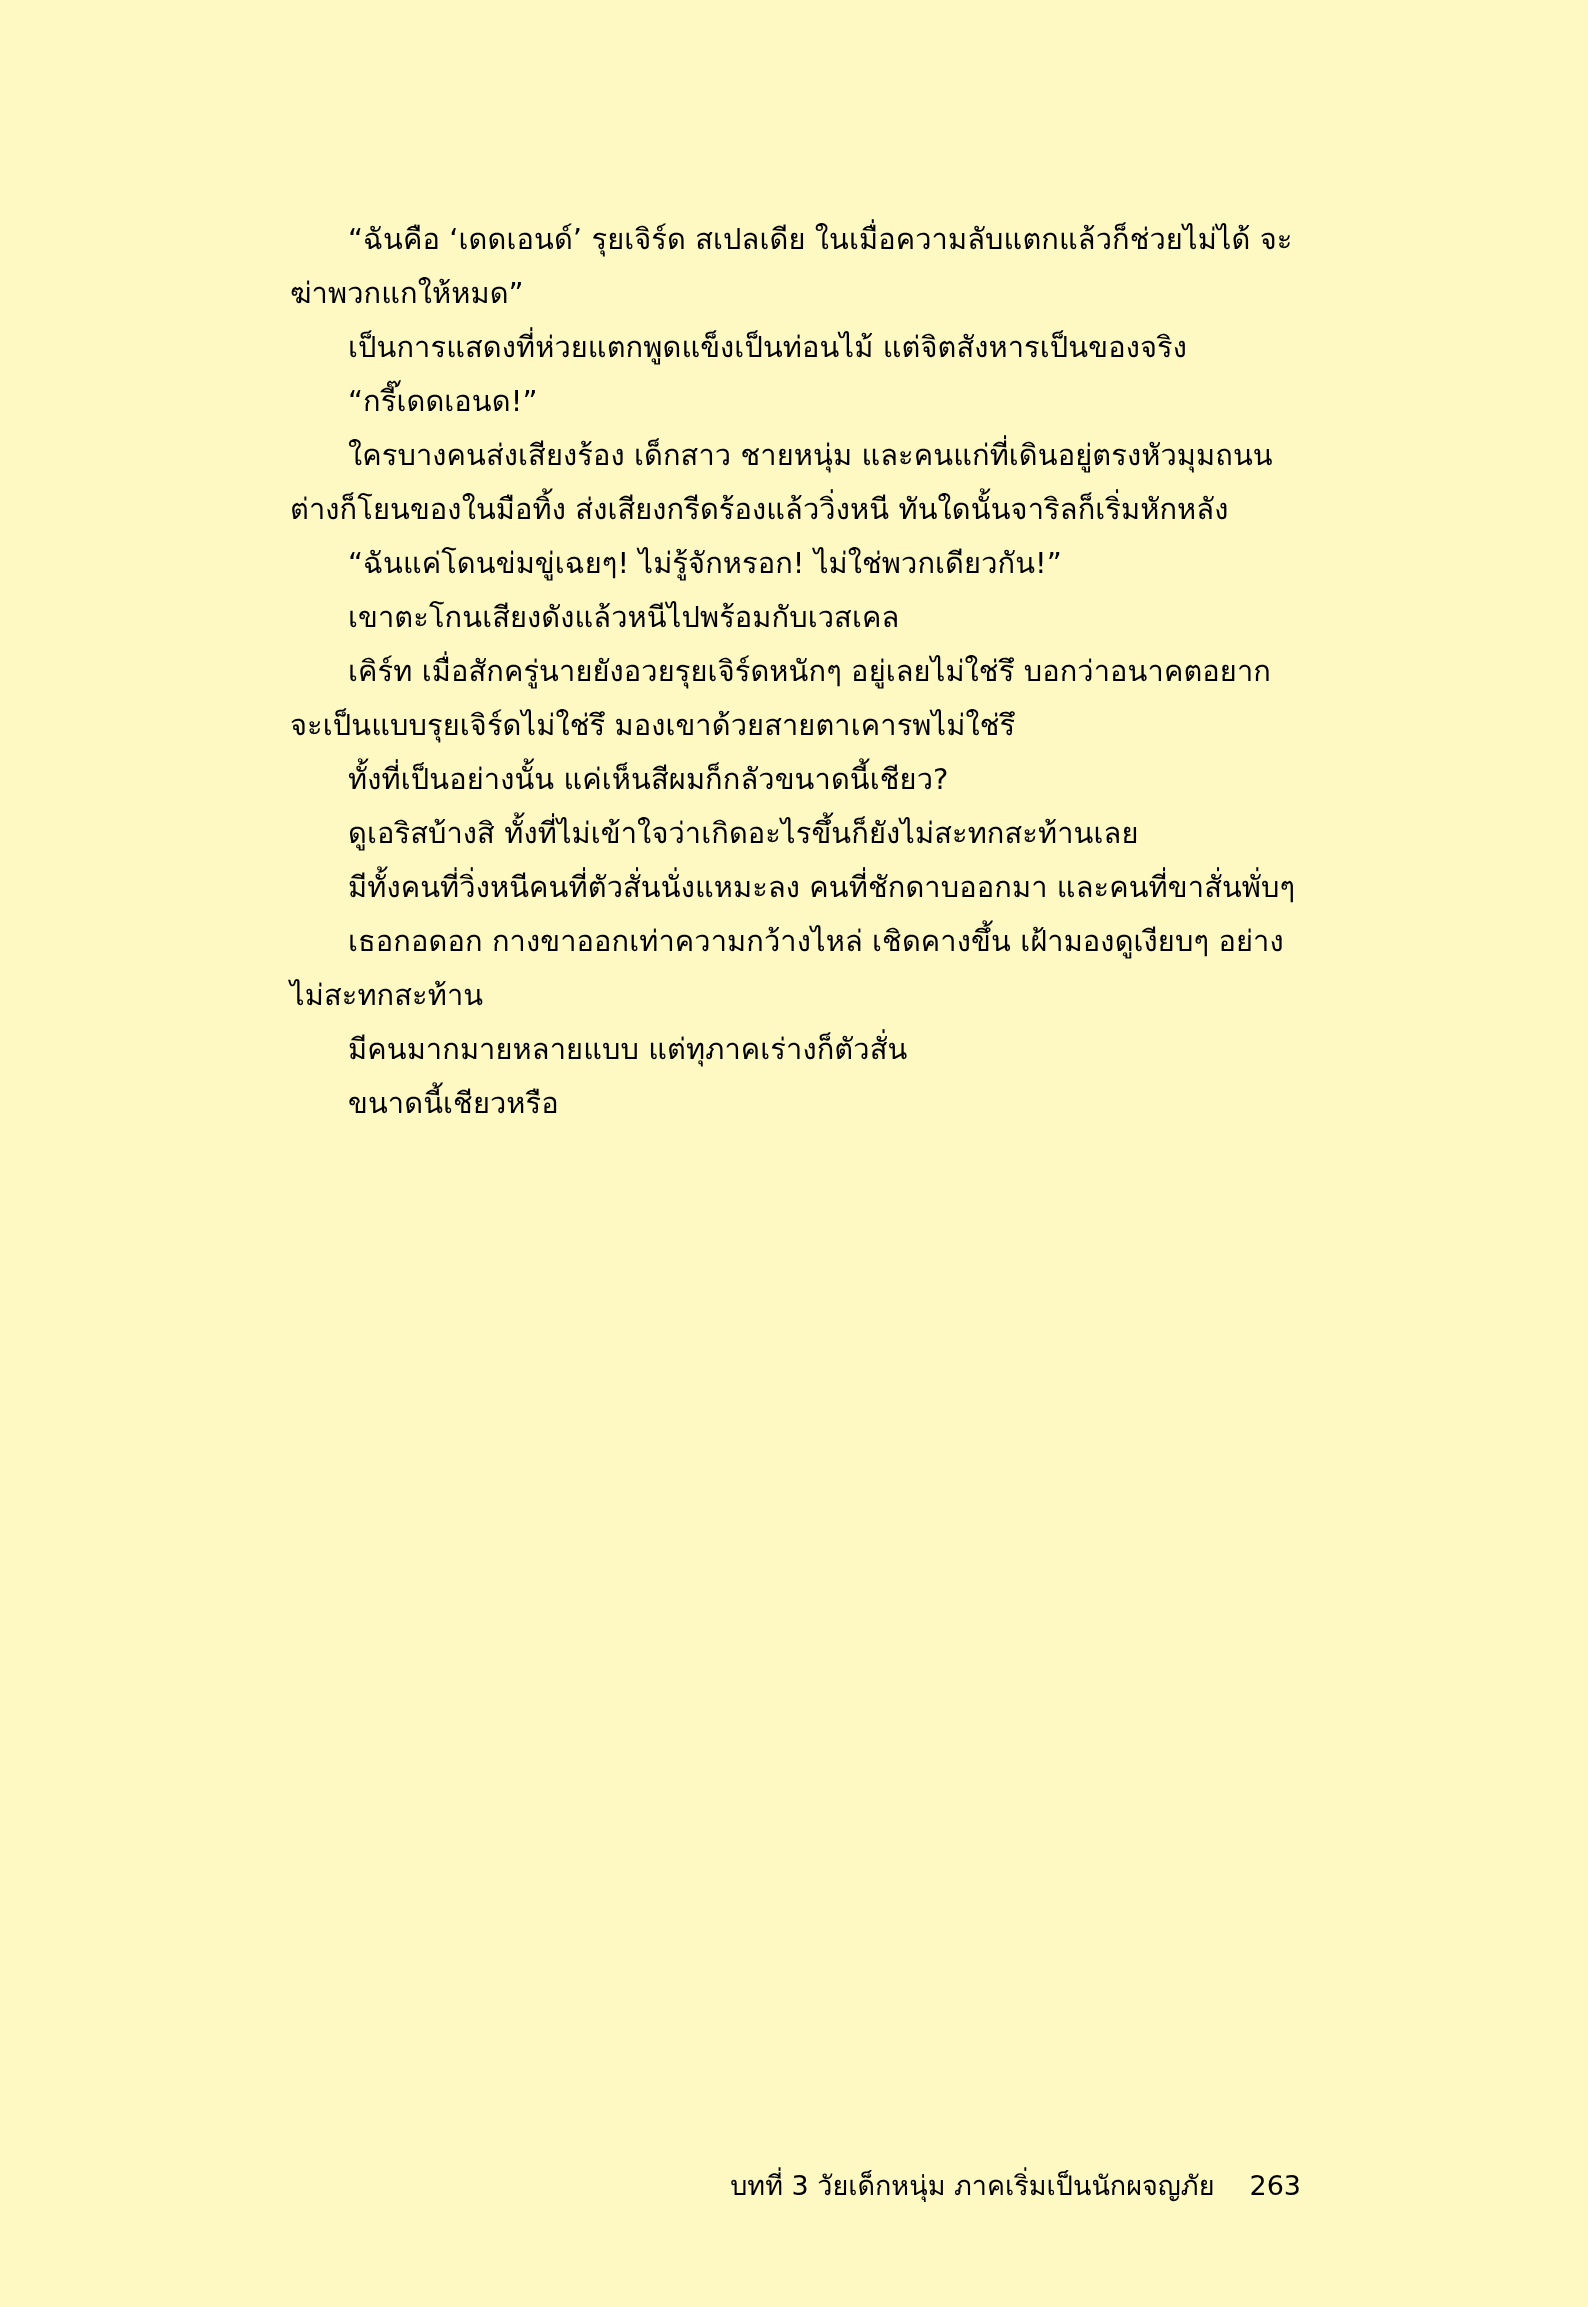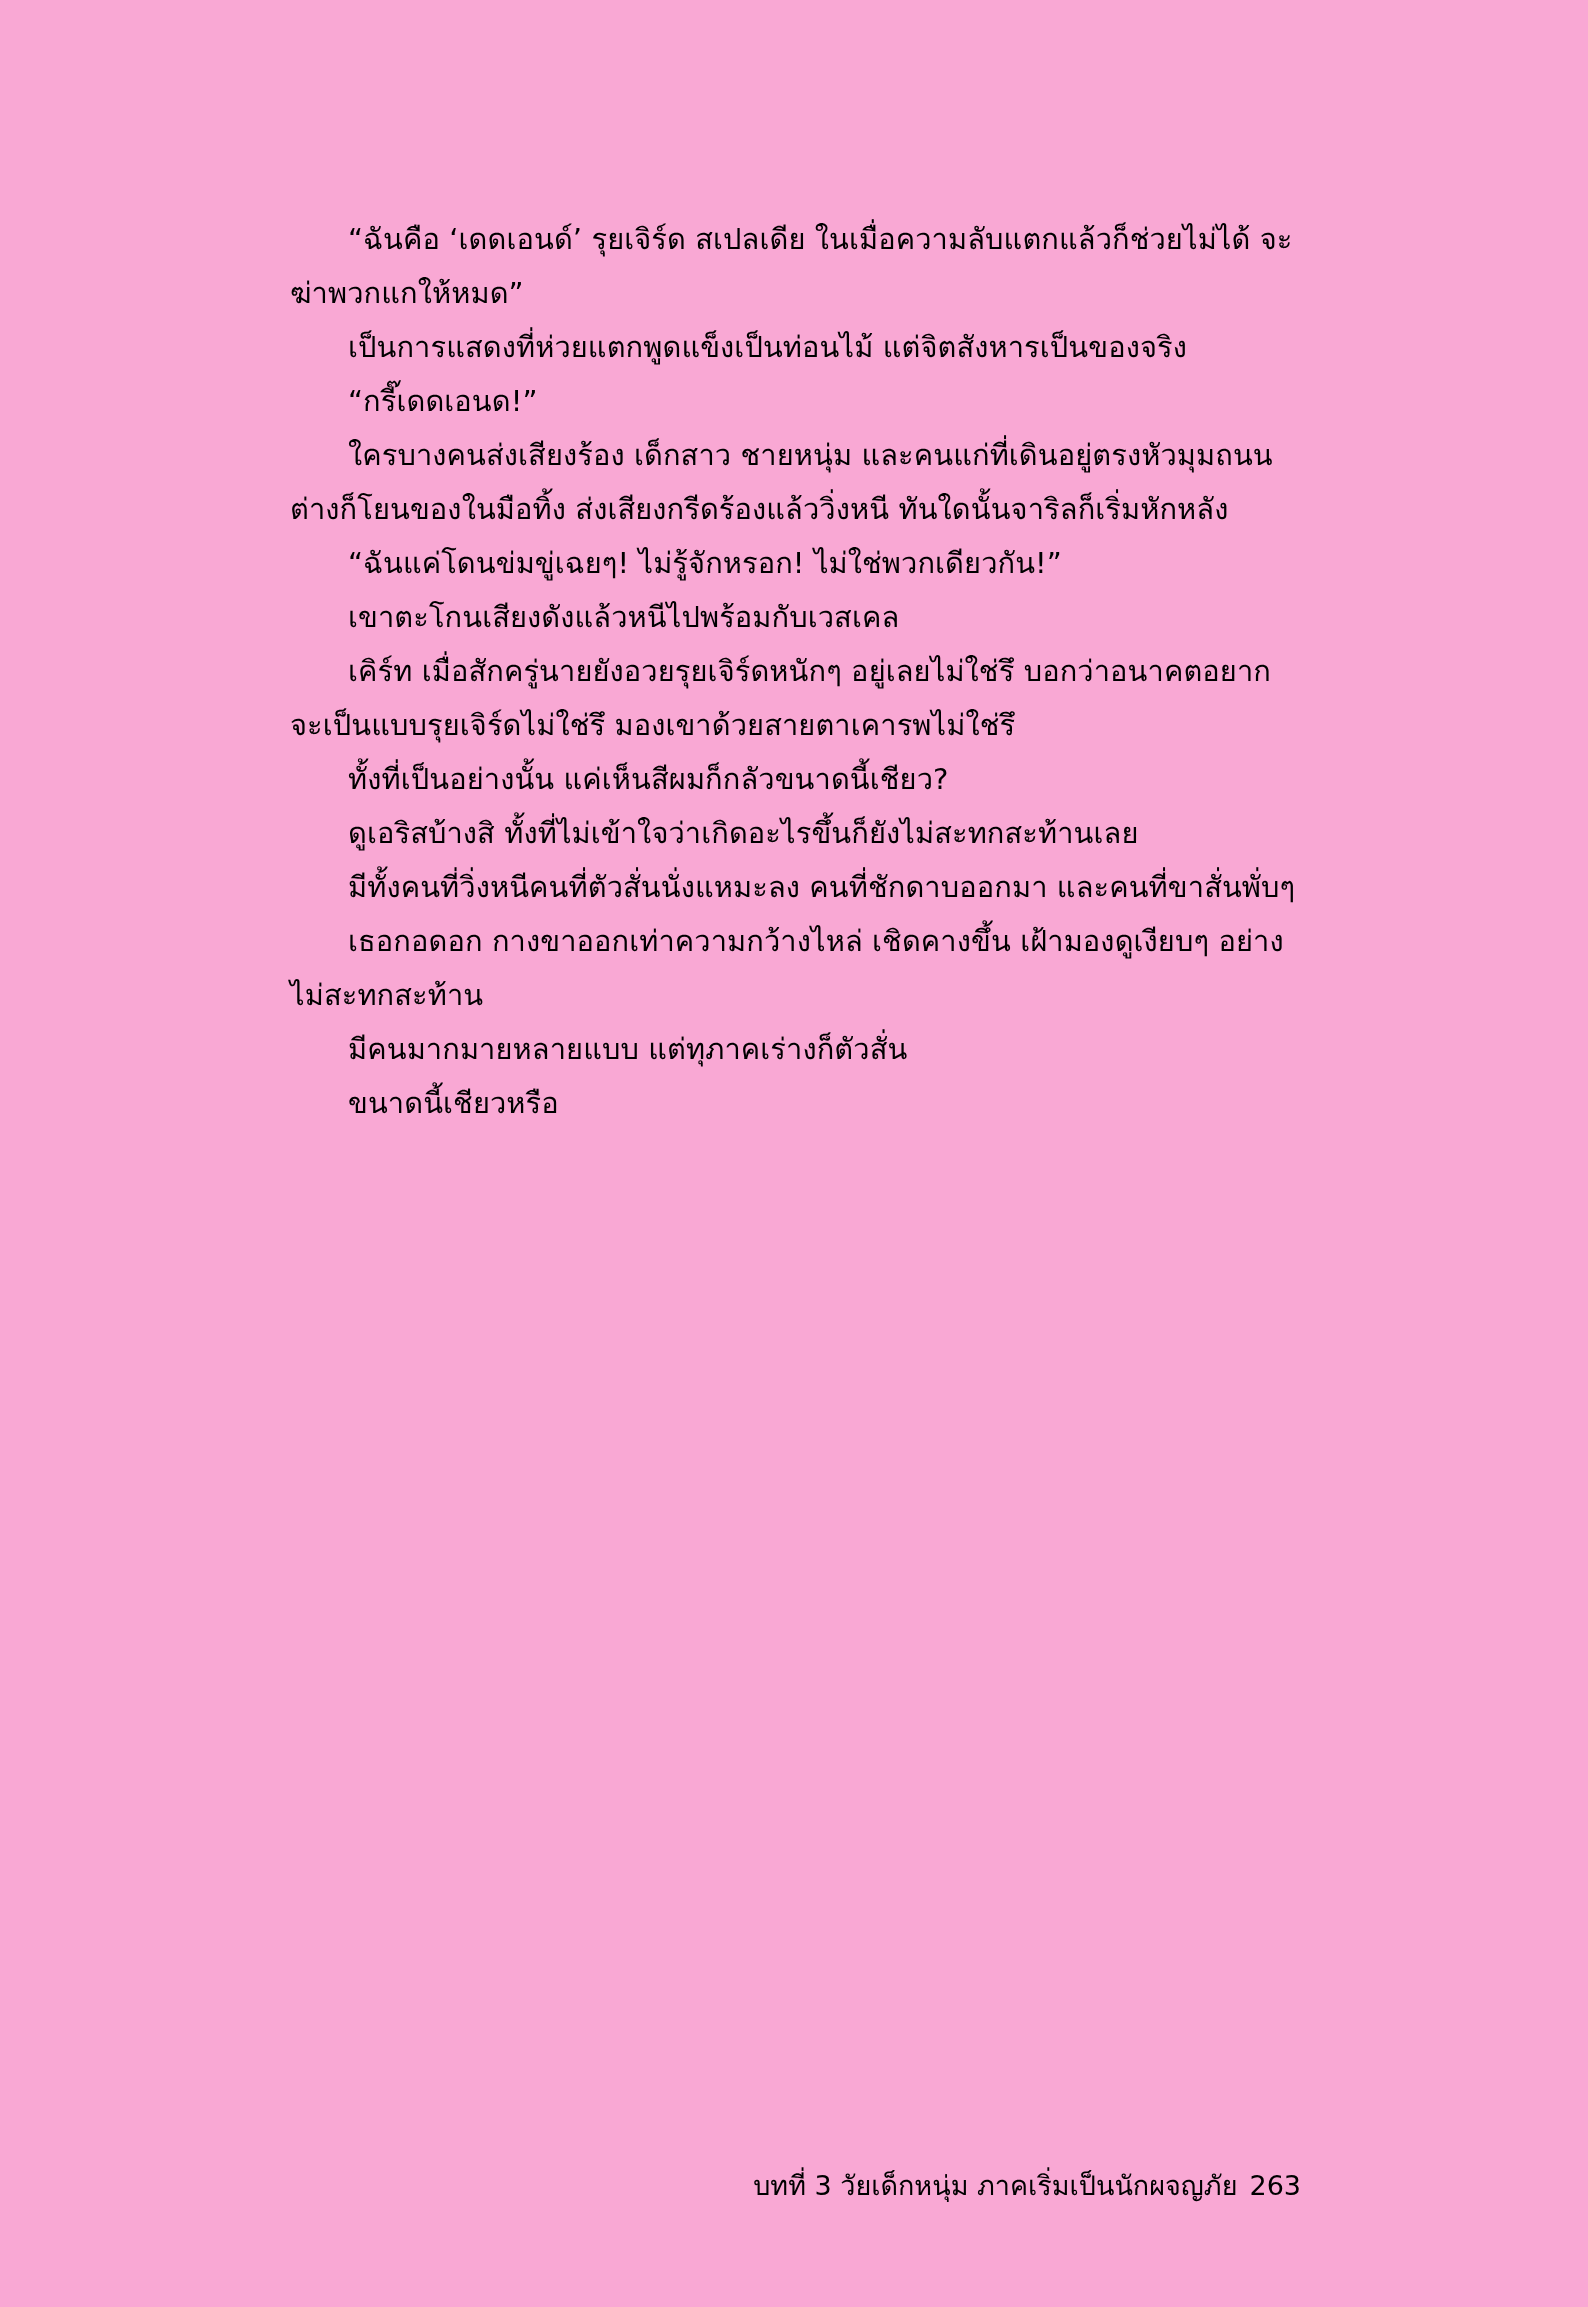--- a/index.html
+++ b/index.html
@@ -14,21 +14,21 @@
     color: #000000;
     position: relative;
     overflow: hidden;
   }
   .page {
     position: absolute;
     left: 0;
     top: 0;
     width: 1588px;
     height: 2307px;
-    background: #f9a8d4;
+    background: #fef9c3;
   }
   .text-block {
     position: absolute;
     left: 290px;
     top: 212px;
     width: 1011px;
   }
   .para {
     font-size: 29px;
     line-height: 54px;
@@ -43,21 +43,21 @@
     position: absolute;
     left: 290px;
     top: 2164px;
     width: 1011px;
     display: flex;
     justify-content: flex-end;
     align-items: baseline;
     font-size: 27px;
   }
   .footer-chapter {
-    margin-right: 12px;
+    margin-right: 35px;
     white-space: nowrap;
   }
   .footer-page {
     white-space: nowrap;
   }
 </style>
 </head>
 <body>
 
 <div class="page">

